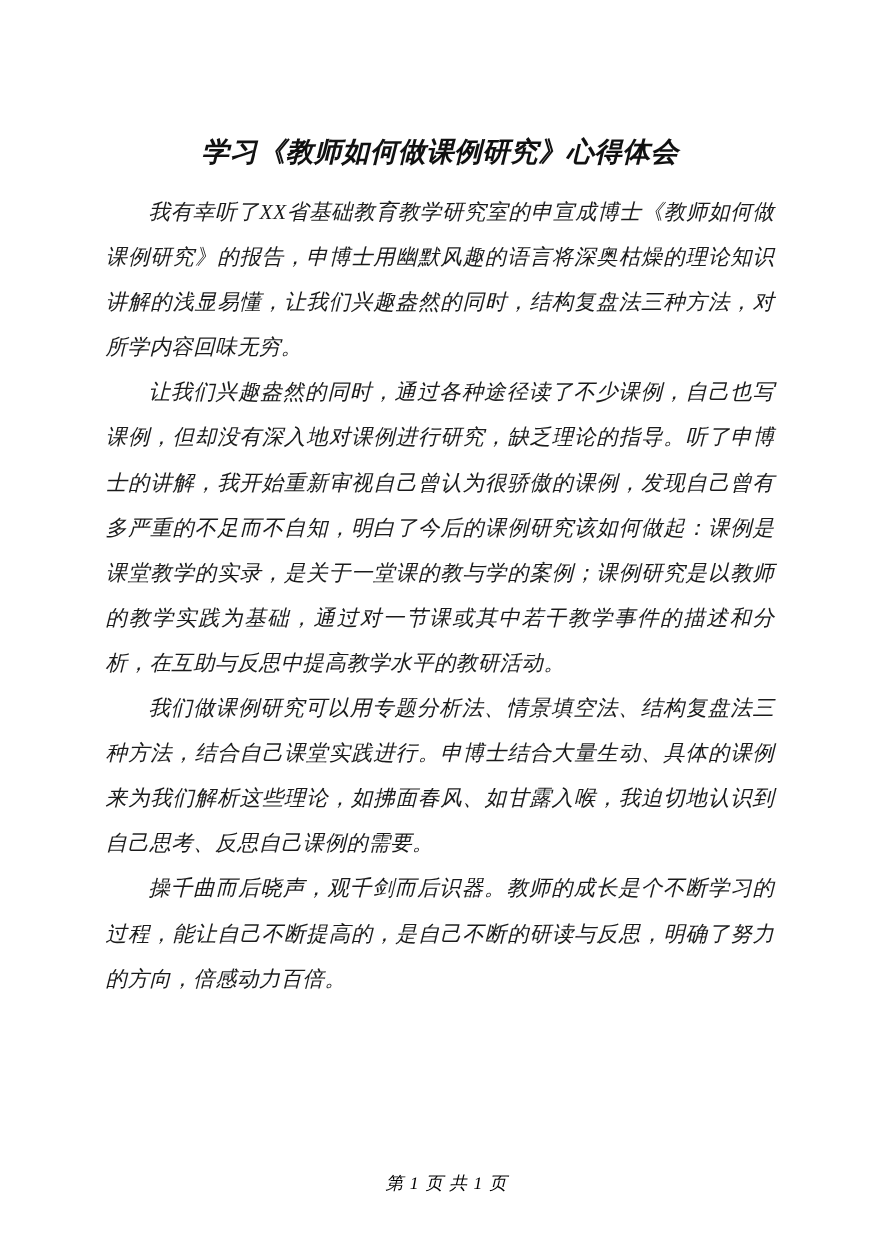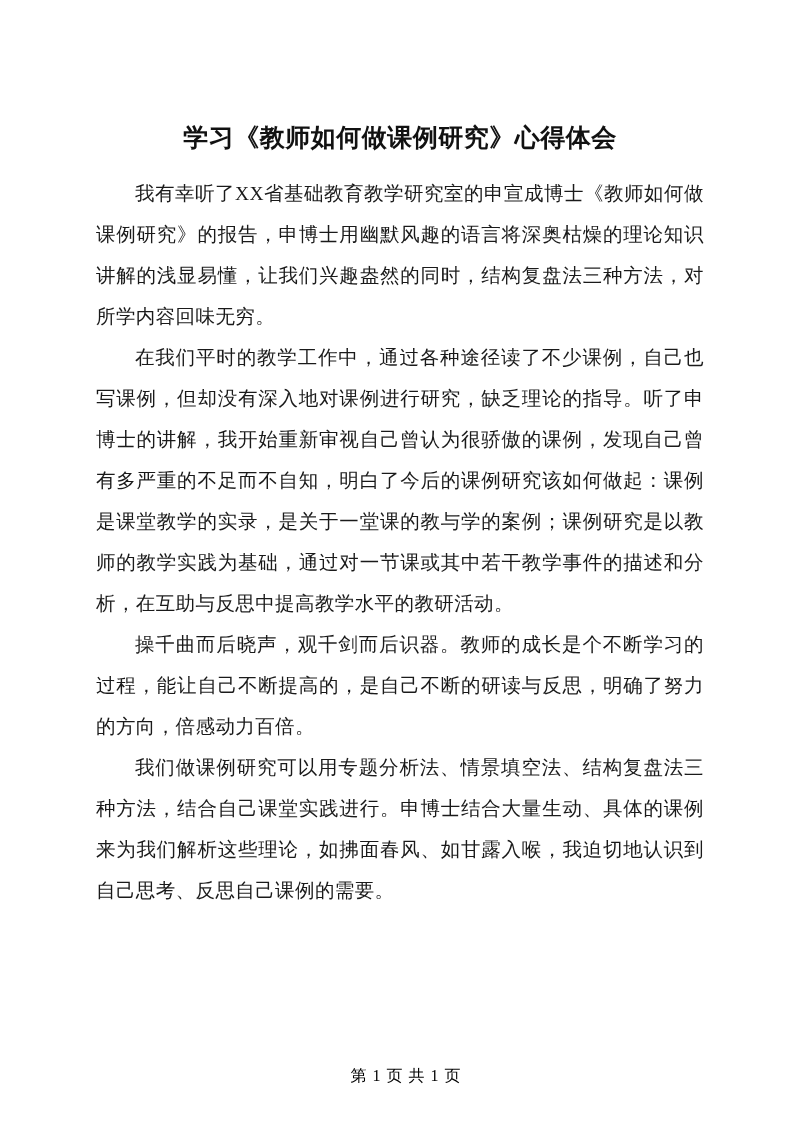--- a/index.html
+++ b/index.html
@@ -14,20 +14,21 @@
     color: #000000;
     overflow: hidden;
   }
   .page {
     position: relative;
     width: 800px;
     height: 1131px;
     box-sizing: border-box;
     padding: 120px 96px 0 96px;
     background: #ffffff;
+    font-style: italic;
   }
   .doc-title {
     font-family: "DejaVu Sans", sans-serif;
     font-size: 25px;
     font-weight: bold;
     letter-spacing: 0.5px;
     text-align: center;
     margin: 0 0 18px 0;
     line-height: 1.4;
     color: #111111;
@@ -58,20 +59,20 @@
 </style>
 </head>
 <body>
 
 <div class="page">
 
   <h1 class="doc-title">学习《教师如何做课例研究》心得体会</h1>
 
   <div class="doc-body">
     <p>我有幸听了XX省基础教育教学研究室的申宣成博士《教师如何做课例研究》的报告，申博士用幽默风趣的语言将深奥枯燥的理论知识讲解的浅显易懂，让我们兴趣盎然的同时，结构复盘法三种方法，对所学内容回味无穷。</p>
-    <p>在我们平时的教学工作中，通过各种途径读了不少课例，自己也写课例，但却没有深入地对课例进行研究，缺乏理论的指导。听了申博士的讲解，我开始重新审视自己曾认为很骄傲的课例，发现自己曾有多严重的不足而不自知，明白了今后的课例研究该如何做起：课例是课堂教学的实录，是关于一堂课的教与学的案例；课例研究是以教师的教学实践为基础，通过对一节课或其中若干教学事件的描述和分析，在互助与反思中提高教学水平的教研活动。</p>
+    <p>让我们兴趣盎然的同时，通过各种途径读了不少课例，自己也写课例，但却没有深入地对课例进行研究，缺乏理论的指导。听了申博士的讲解，我开始重新审视自己曾认为很骄傲的课例，发现自己曾有多严重的不足而不自知，明白了今后的课例研究该如何做起：课例是课堂教学的实录，是关于一堂课的教与学的案例；课例研究是以教师的教学实践为基础，通过对一节课或其中若干教学事件的描述和分析，在互助与反思中提高教学水平的教研活动。</p>
+    <p>我们做课例研究可以用专题分析法、情景填空法、结构复盘法三种方法，结合自己课堂实践进行。申博士结合大量生动、具体的课例来为我们解析这些理论，如拂面春风、如甘露入喉，我迫切地认识到自己思考、反思自己课例的需要。</p>
     <p>操千曲而后晓声，观千剑而后识器。教师的成长是个不断学习的过程，能让自己不断提高的，是自己不断的研读与反思，明确了努力的方向，倍感动力百倍。</p>
-    <p>我们做课例研究可以用专题分析法、情景填空法、结构复盘法三种方法，结合自己课堂实践进行。申博士结合大量生动、具体的课例来为我们解析这些理论，如拂面春风、如甘露入喉，我迫切地认识到自己思考、反思自己课例的需要。</p>
   </div>
 
   <div class="footer">第 1 页  共 1 页</div>
 
 </div>
 
 </body></html>

